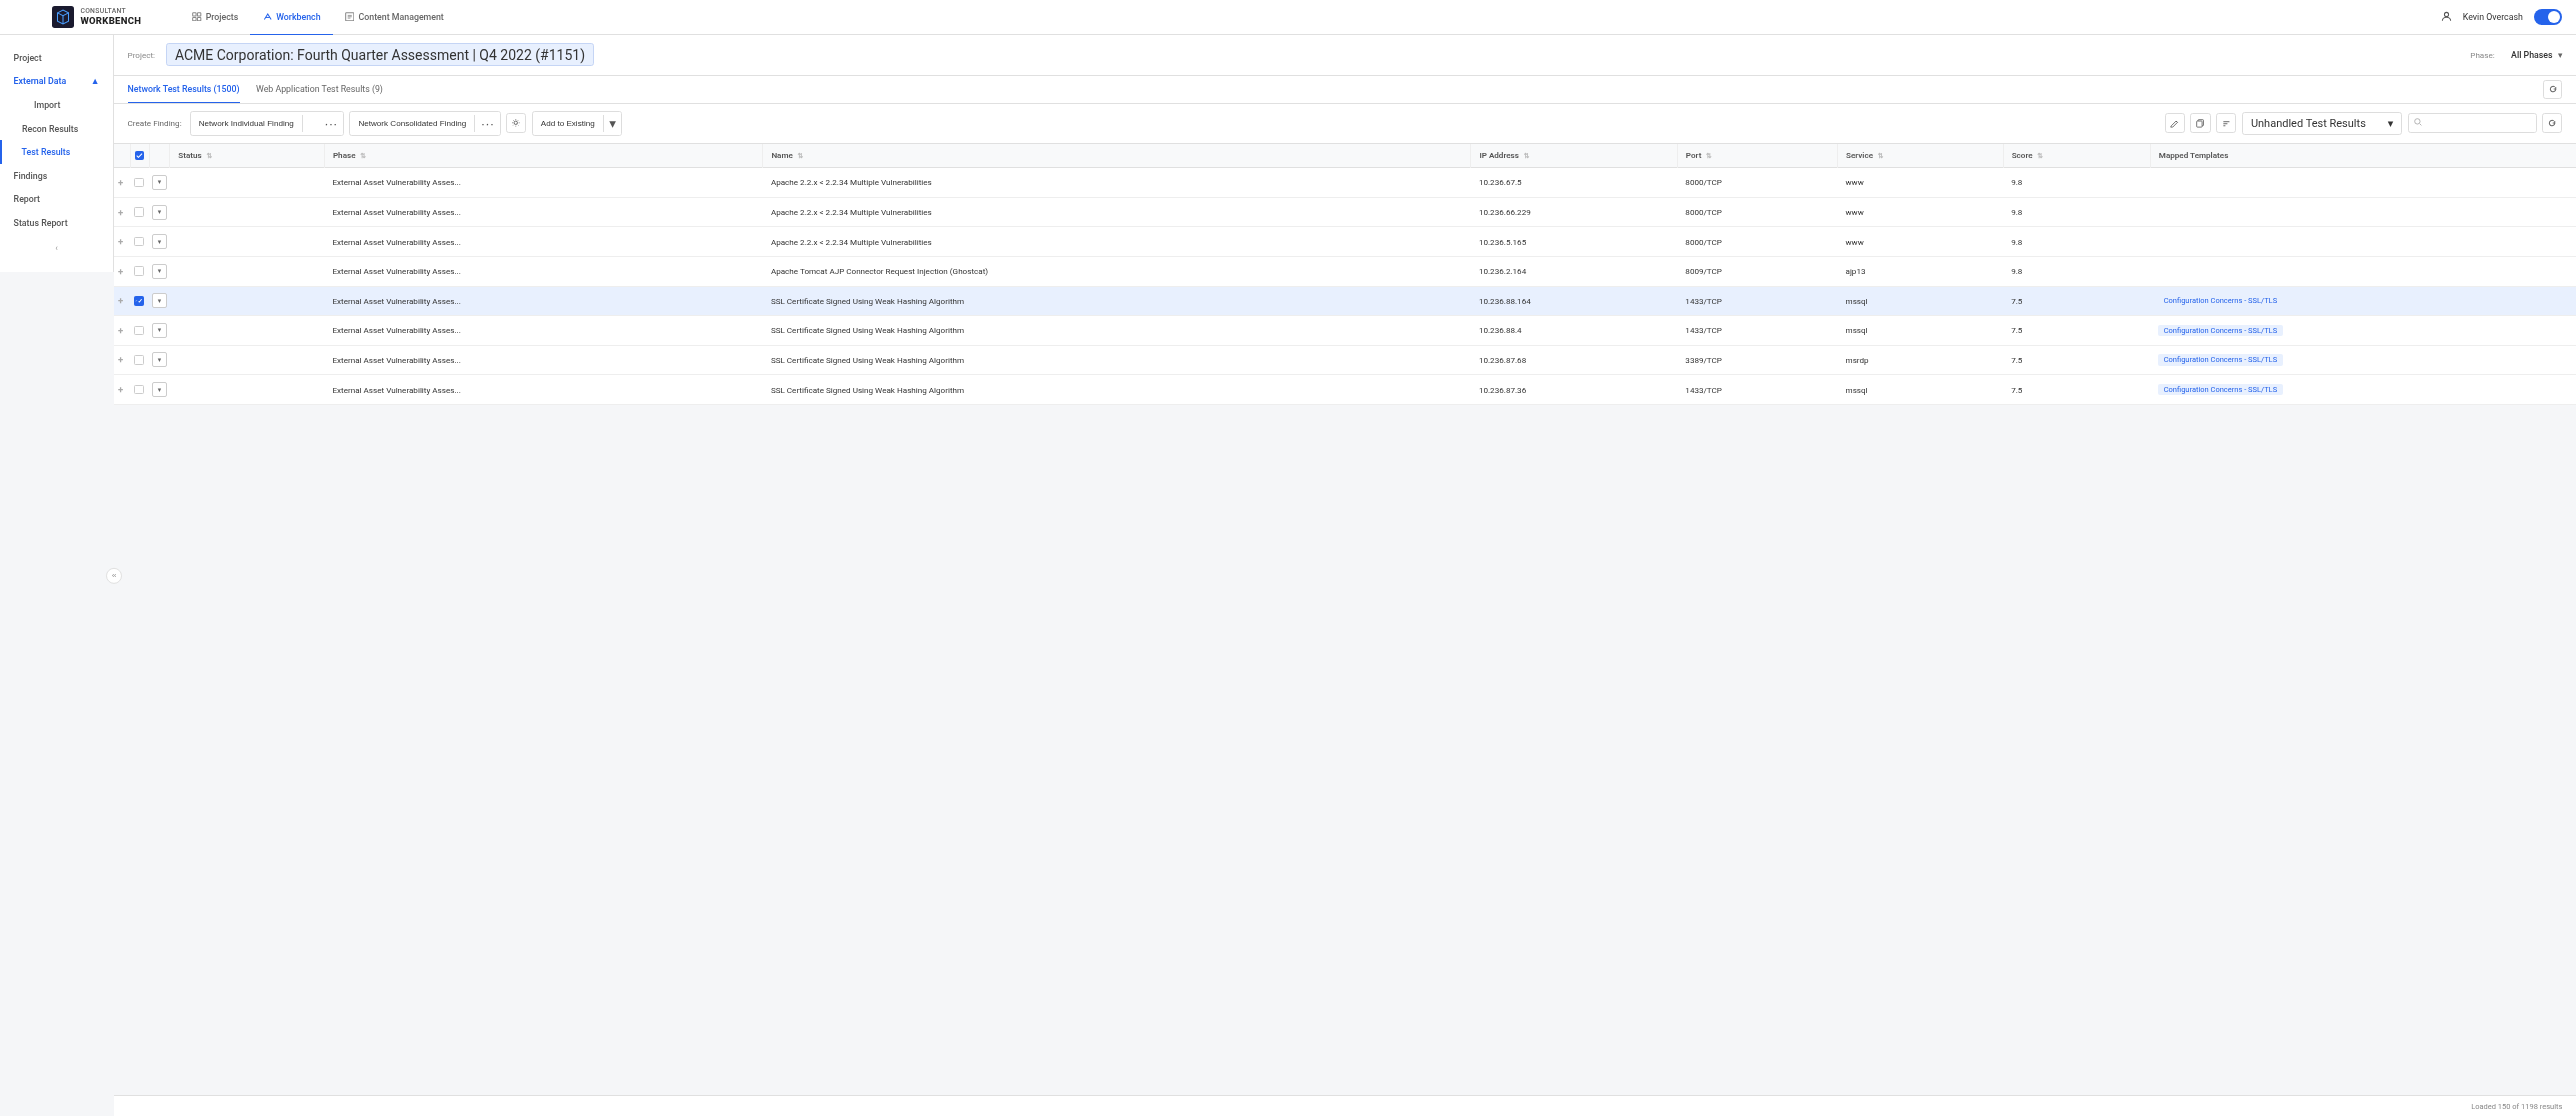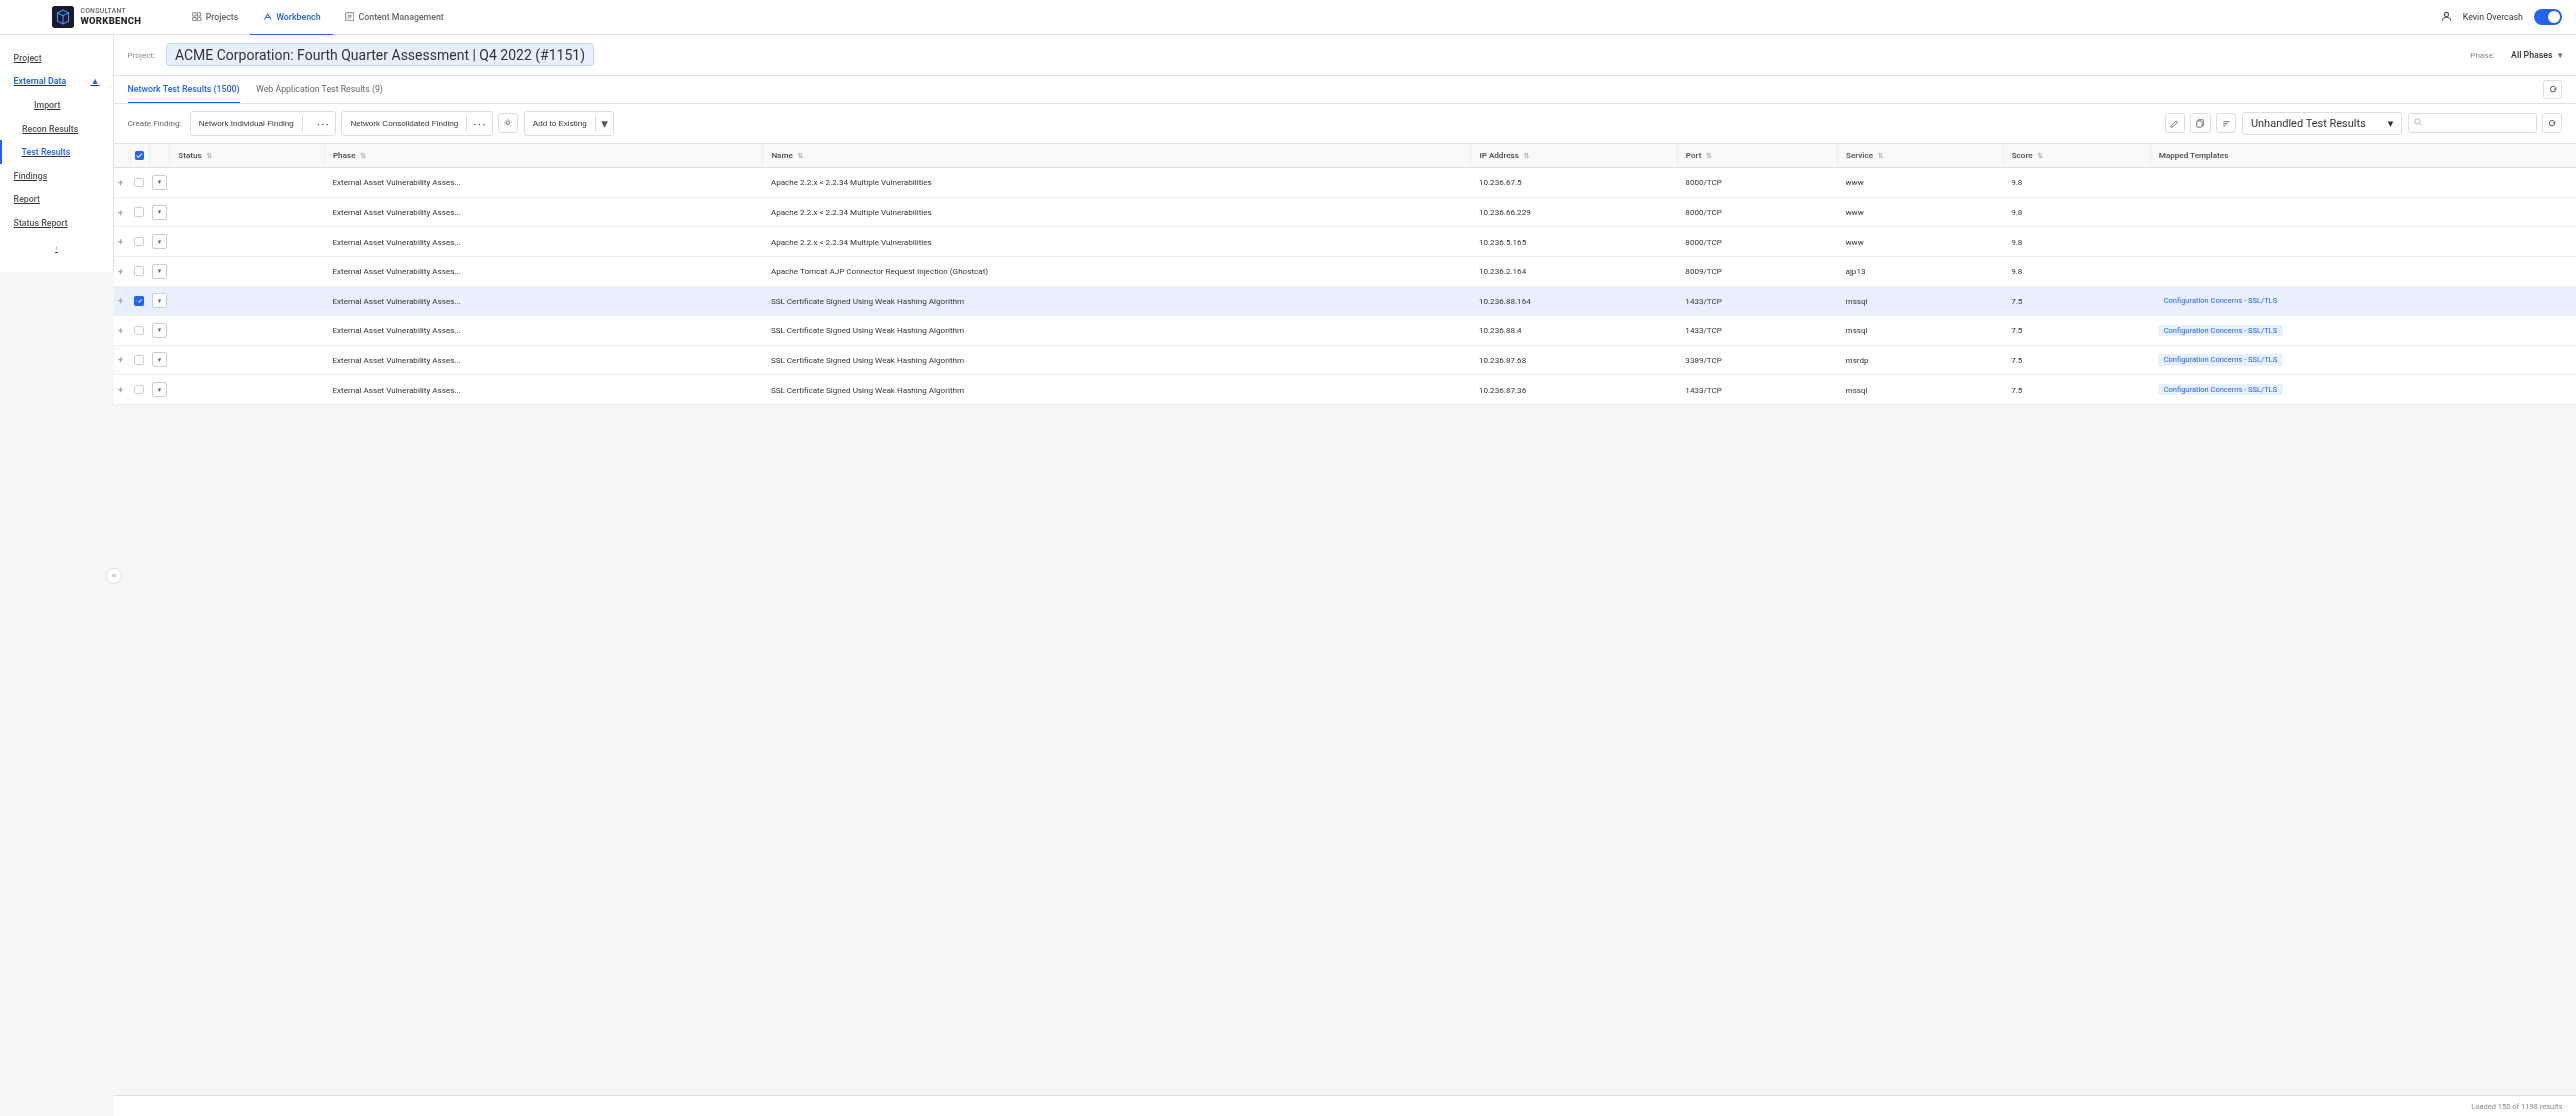--- a/index.html
+++ b/index.html
@@ -156,21 +156,21 @@
     }
     .plus-btn { color: #aaa; cursor: pointer; font-size: 9.5px; font-weight: bold; }
     .tag-badge {
       display: inline-block; padding: 1.4px 5.4px; border-radius: 2px;
       font-size: 7.5px; background: #e8f0fe; color: #2563eb;
     }
     .footer-status {
       background: #fff; border-top: 0.7px solid #e0e0e0;
       padding: 5.4px 13.6px; font-size: 7.5px; color: #888; text-align: right; flex-shrink: 0;
     }
-    .sidebar-wrapper { position: relative; text-decoration: underline; }
+    .sidebar-wrapper { position: relative; }
   </style>
 </head>
 <body>
 
 <div class="top-nav">
   <div class="logo-area">
     <svg class="logo-icon" viewBox="0 0 32 32" fill="none">
       <rect width="32" height="32" rx="4" fill="#1a1a2e"></rect>
       <path d="M8 10 L16 6 L24 10 L24 22 L16 26 L8 22 Z" fill="none" stroke="#4a9eff" stroke-width="1.5"></path>
       <path d="M8 10 L16 14 L24 10" stroke="#4a9eff" stroke-width="1.5" fill="none"></path>
@@ -283,21 +283,21 @@
         <svg width="8.1" height="8.1" viewBox="0 0 12 12">
           <path d="M10 6a4 4 0 11-1.5-3.1" stroke="#666" stroke-width="1.5" fill="none"></path>
           <path d="M10 3 L10 6 L7 6" stroke="#666" stroke-width="1.5" fill="none"></path>
         </svg>
       </button>
     </div>
 
     <div class="toolbar">
       <span class="toolbar-label">Create Finding:</span>
 
-      <div style="display:flex;align-items:center;gap:8px;border:0.7px solid #ddd;border-radius:2.7px;overflow:hidden;">
+      <div style="display:flex;align-items:center;gap:16px;border:0.7px solid #ddd;border-radius:2.7px;overflow:hidden;">
         <button class="btn-add-existing-main">Network Individual Finding</button>
         <button class="btn-add-existing-arrow">
           <span>···</span>
         </button>
       </div>
 
       <div style="display:flex;align-items:center;gap:0;border:0.7px solid #ddd;border-radius:2.7px;overflow:hidden;">
         <button class="btn-add-existing-main">Network Consolidated Finding</button>
         <button class="btn-add-existing-arrow">
           <span>···</span>

